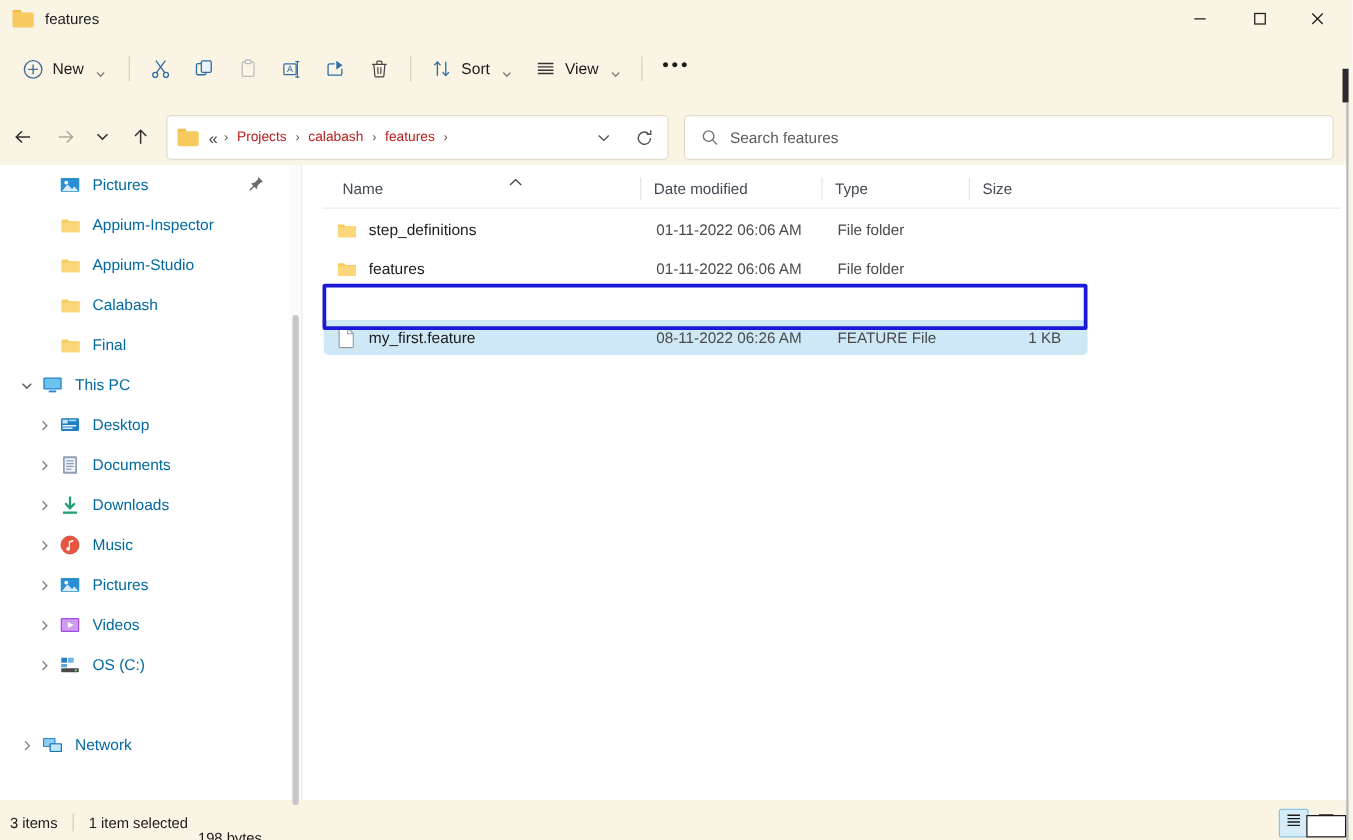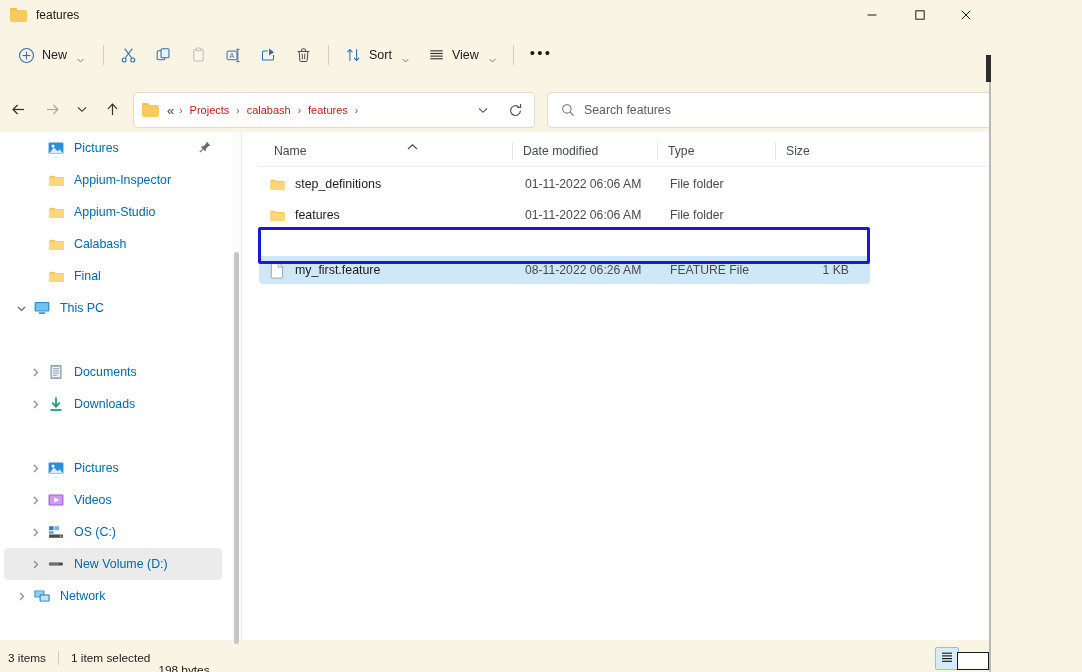--- a/index.html
+++ b/index.html
@@ -3,21 +3,21 @@
 <meta charset="utf-8">
 <style>
   html,body{margin:0;padding:0;}
   body{
     width:1082px;height:672px;overflow:hidden;
     font-family:"Liberation Sans",sans-serif;
     background:#faf4e4;
     color:#1b1b1b;
     -webkit-font-smoothing:antialiased;
   }
-  .win{position:relative;width:991px;height:672px;background:#faf4e4;overflow:hidden;}
+  .win{position:relative;width:1079px;height:672px;background:#faf4e4;overflow:hidden;}
 
   
   .titlebar{position:absolute;left:0;top:0;width:1082px;height:30px;background:#faf4e4;display:flex;align-items:center;}
   .title-folder-icon{margin-left:10px;width:17px;height:14px;position:relative;}
   .fld{position:relative;width:17px;height:14px;}
   .fld:before{content:"";position:absolute;left:0;top:0;width:7px;height:3px;background:#f3c14b;border-radius:1px 1px 0 0;}
   .fld:after{content:"";position:absolute;left:0;top:2px;width:17px;height:12px;background:#f6ca5f;border-radius:1px 2px 2px 2px;}
   .title-text{margin-left:9px;font-size:12px;color:#1b1b1b;}
   .wc{position:absolute;top:0;height:30px;width:46px;display:flex;align-items:center;justify-content:center;}
   .wc svg{display:block;}
@@ -373,20 +373,37 @@
         </span>
         <span class="ni-icon">
           <svg width="18" height="18" viewBox="0 0 18 18">
             <rect x="1.6" y="3" width="14.8" height="9.6" rx="1" fill="#2d8bd4"></rect>
             <rect x="2.8" y="4.1" width="12.4" height="7.4" fill="#6fc4ee"></rect>
             <rect x="6" y="13.3" width="6" height="1.6" fill="#2d8bd4"></rect>
           </svg>
         </span>
         <span class="ni-label">This PC</span>
       </div>
+      <div class="navitem" style="top: 192px; position: absolute; left: 0px; width: 218px;">
+        <span class="exp" style="margin-left: 20px;">
+          <svg width="11" height="11" viewBox="0 0 11 11">
+            <polyline points="4,2 7.5,5.5 4,9" fill="none" stroke="#6a6a6a" stroke-width="1.15"></polyline>
+          </svg>
+        </span>
+        <span class="ni-icon">
+          <svg width="18" height="18" viewBox="0 0 18 18">
+            <rect x="1.8" y="3.6" width="14.4" height="10.2" rx="1" fill="#1f7fc4"></rect>
+            <rect x="3" y="4.8" width="4.2" height="3" fill="#bfe6fb"></rect>
+            <rect x="8" y="4.8" width="6" height="1.2" fill="#bfe6fb"></rect>
+            <rect x="3" y="9" width="11" height="1.2" fill="#e6f4fd"></rect>
+            <rect x="3" y="11" width="8" height="1.1" fill="#e6f4fd"></rect>
+          </svg>
+        </span>
+        <span class="ni-label">Desktop</span>
+      </div>
       <div class="navitem" style="top: 224px; position: absolute; left: 0px; width: 218px;">
         <span class="exp" style="margin-left: 20px;">
           <svg width="11" height="11" viewBox="0 0 11 11">
             <polyline points="4,2 7.5,5.5 4,9" fill="none" stroke="#6a6a6a" stroke-width="1.15"></polyline>
           </svg>
         </span>
         <span class="ni-icon">
           <svg width="18" height="18" viewBox="0 0 18 18">
             <rect x="3.4" y="2" width="11.2" height="14" rx="1" fill="#8f9fb5"></rect>
             <rect x="4.8" y="3.6" width="8.4" height="10.8" fill="#eef2f7"></rect>
@@ -406,20 +423,35 @@
         </span>
         <span class="ni-icon">
           <svg width="18" height="18" viewBox="0 0 18 18">
             <line x1="9" y1="2.2" x2="9" y2="11" stroke="#1f9d78" stroke-width="1.8"></line>
             <polyline points="5.2,7.6 9,11.6 12.8,7.6" fill="none" stroke="#1f9d78" stroke-width="1.8"></polyline>
             <line x1="3.4" y1="15" x2="14.6" y2="15" stroke="#1f9d78" stroke-width="1.8"></line>
           </svg>
         </span>
         <span class="ni-label">Downloads</span>
       </div>
+      <div class="navitem" style="top: 288px; position: absolute; left: 0px; width: 218px;">
+        <span class="exp" style="margin-left: 20px;">
+          <svg width="11" height="11" viewBox="0 0 11 11">
+            <polyline points="4,2 7.5,5.5 4,9" fill="none" stroke="#6a6a6a" stroke-width="1.15"></polyline>
+          </svg>
+        </span>
+        <span class="ni-icon">
+          <svg width="18" height="18" viewBox="0 0 18 18">
+            <circle cx="9" cy="9" r="7.2" fill="#e8563f"></circle>
+            <circle cx="9" cy="9" r="7.2" fill="none" stroke="#c9402c" stroke-width=".6"></circle>
+            <path d="M11.6 4.8 L8 6.1 v4.6 a1.5 1.5 0 1 0 1 1.4 V7.1 l2.6-.9z" fill="#ffffff"></path>
+          </svg>
+        </span>
+        <span class="ni-label">Music</span>
+      </div>
       <div class="navitem" style="top: 320px; position: absolute; left: 0px; width: 218px;">
         <span class="exp" style="margin-left: 20px;">
           <svg width="11" height="11" viewBox="0 0 11 11">
             <polyline points="4,2 7.5,5.5 4,9" fill="none" stroke="#6a6a6a" stroke-width="1.15"></polyline>
           </svg>
         </span>
         <span class="ni-icon">
           <svg width="18" height="18" viewBox="0 0 18 18">
             <rect x="1.6" y="3.4" width="14.8" height="11.2" rx="1" fill="#2b8fd6"></rect>
             <circle cx="6" cy="7" r="1.5" fill="#ffffff"></circle>
@@ -452,34 +484,20 @@
         <span class="ni-icon">
           <svg width="18" height="18" viewBox="0 0 18 18">
             <rect x="2" y="3.2" width="4.6" height="4" fill="#2d7fc4"></rect>
             <rect x="7.4" y="3.2" width="4.6" height="4" fill="#6fb6e8"></rect>
             <rect x="2" y="8.2" width="4.6" height="2.6" fill="#5aa7dd"></rect>
             <rect x="2" y="11.6" width="14" height="3.2" rx=".6" fill="#4a4a4a"></rect>
             <circle cx="13.6" cy="13.2" r=".9" fill="#7fe67f"></circle>
           </svg>
         </span>
         <span class="ni-label">OS (C:)</span>
-      </div>
-      <div class="navitem sel" style="top: 416px; position: absolute; left: 0px; width: 218px;">
-        <span class="exp" style="margin-left: 20px;">
-          <svg width="11" height="11" viewBox="0 0 11 11">
-            <polyline points="4,2 7.5,5.5 4,9" fill="none" stroke="#6a6a6a" stroke-width="1.15"></polyline>
-          </svg>
-        </span>
-        <span class="ni-icon">
-          <svg width="18" height="18" viewBox="0 0 18 18">
-            <rect x="2.2" y="7.6" width="13.6" height="3" rx=".7" fill="#4a4a4a"></rect>
-            <rect x="3" y="8.3" width="9" height="1.5" fill="#7a7a7a"></rect>
-          </svg>
-        </span>
-        <span class="ni-label">New Volume (D:)</span>
       </div>
       <div class="navitem" style="top: 448px; position: absolute; left: 0px; width: 218px;">
         <span class="exp" style="margin-left: 6px;">
           <svg width="11" height="11" viewBox="0 0 11 11">
             <polyline points="4,2 7.5,5.5 4,9" fill="none" stroke="#6a6a6a" stroke-width="1.15"></polyline>
           </svg>
         </span>
         <span class="ni-icon">
           <svg width="18" height="18" viewBox="0 0 18 18">
             <rect x="1.4" y="3.4" width="10" height="7.2" rx=".8" fill="#2d8bd4"></rect>

